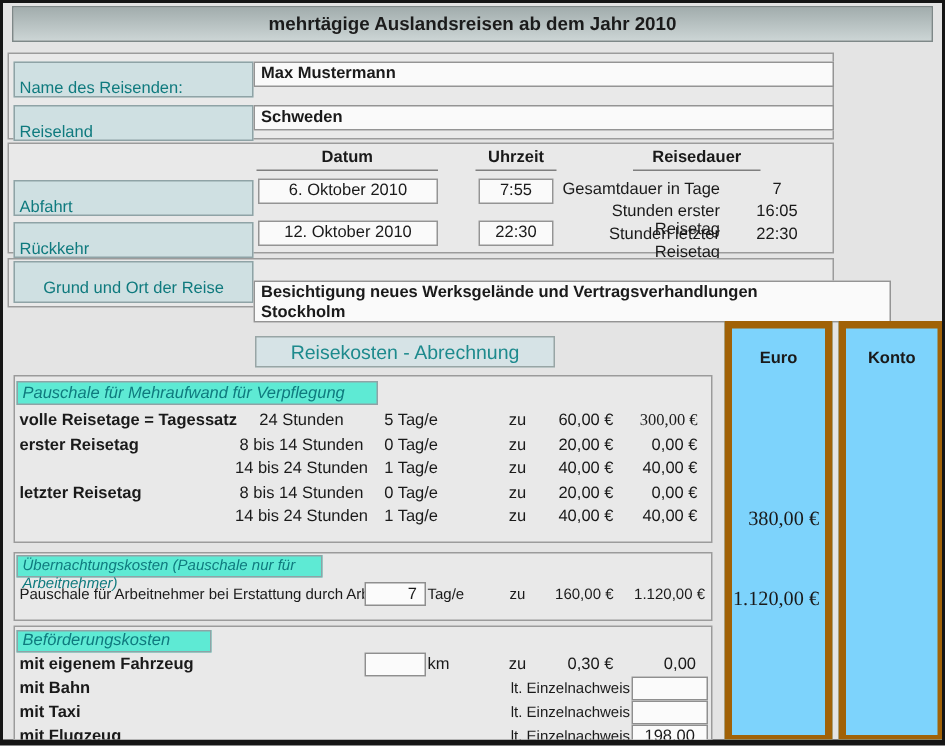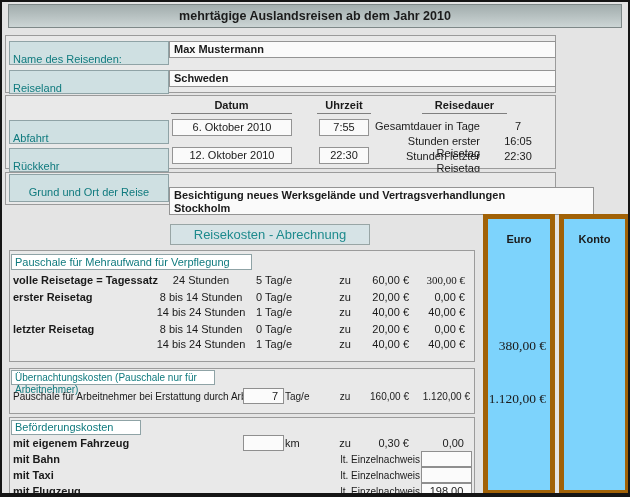--- a/index.html
+++ b/index.html
@@ -27,22 +27,22 @@
   .field{
     background:#fafafa;border:1px solid #949494;
     padding:1px 4px;height:17px;line-height:13px;
   }
   .b{font-weight:bold;}
   .r{text-align:right;}
   .c{text-align:center;}
   .s10{font-size:10px;}
   .colhdr{font-weight:bold;border-bottom:1px solid #7f7f7f;text-align:center;height:15px;}
   .sechdr{
-    background:#ffffff;border:1px solid #8fa3a6;color:#0f7a7e;
-    padding:1px 3px;height:16px;line-height:12px;
+    background:#5eead4;border:1px solid #8fa3a6;color:#0f7a7e;
+    padding:1px 3px;height:16px;line-height:12px;font-style:italic;
   }
   .totcol{border:5px solid #a16207;background:#7dd3fc;text-decoration:underline;}
   .totcol .hdr{position:absolute;top:14px;left:0;width:100%;text-align:center;font-weight:bold;}
   .eurval{font-family:"Liberation Serif","DejaVu Serif",serif;font-size:13.5px;}
   .rktitle{
     background:#d6e3e6;border:1px solid #98a5a5;color:#1d8a8d;
     font-size:13px;display:flex;align-items:center;justify-content:center;
   }
   .cellr{position:absolute;height:14px;text-align:right;}
   .cellc{position:absolute;height:14px;text-align:center;}

